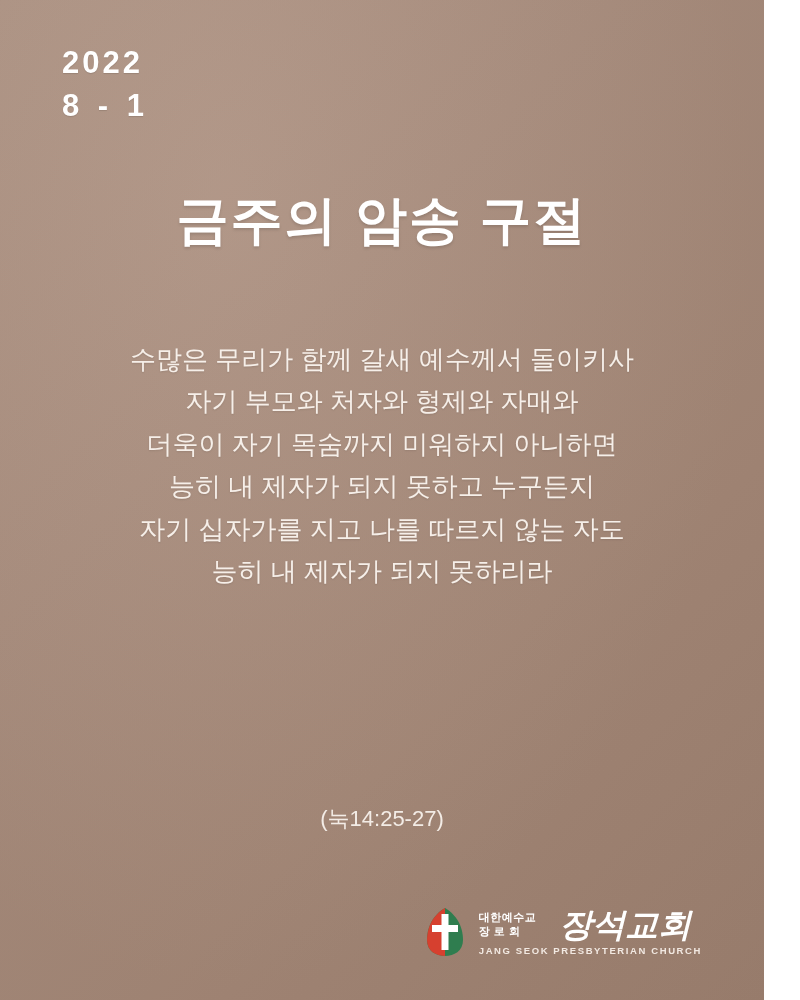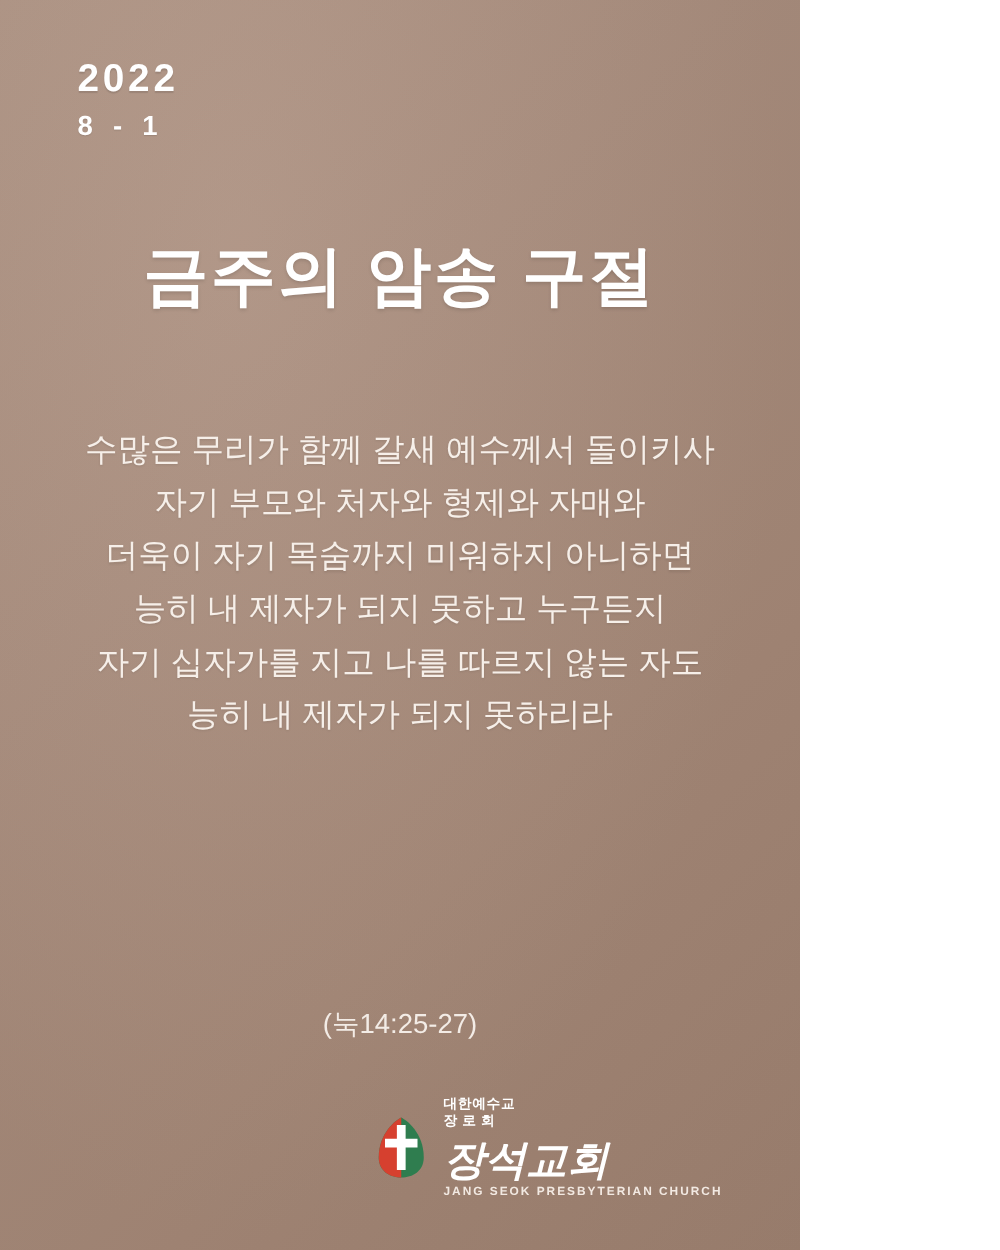--- a/index.html
+++ b/index.html
@@ -7,21 +7,21 @@
     padding: 0;
   }
   body {
     width: 800px;
     height: 1000px;
     overflow: hidden;
     font-family: "Liberation Sans", sans-serif;
   }
   .card {
     position: relative;
-    width: 640px;
+    width: 764px;
     height: 1000px;
     box-sizing: border-box;
     background: linear-gradient(135deg, #b09585 0%, #ab8f7f 35%, #a78a79 65%, #9f8271 100%);
     overflow: hidden;
   }
   
   .card::after {
     content: "";
     position: absolute;
     inset: 0;
@@ -38,21 +38,21 @@
     letter-spacing: 3px;
     line-height: 1.25;
     z-index: 3;
     text-shadow: 0 1px 1px rgba(0,0,0,0.12);
   }
   .date-year {
     font-size: 31px;
     display: block;
   }
   .date-day {
-    font-size: 22px;
+    font-size: 31px;
     display: block;
     margin-top: 4px;
     letter-spacing: 5px;
   }
 
   .title {
     position: absolute;
     top: 186px;
     left: 0;
     right: 0;
@@ -110,23 +110,22 @@
     flex: 0 0 auto;
   }
   .logo-text {
     display: flex;
     flex-direction: column;
     justify-content: center;
     line-height: 1;
   }
   .logo-top {
     display: flex;
-    align-items: flex-start;
-    gap: 6px;
-    flex-direction: column;
+    align-items: center;
+    gap: 23px;
   }
   .logo-denom {
     font-size: 11px;
     color: #ffffff;
     font-weight: bold;
     line-height: 1.25;
     letter-spacing: 0.5px;
     text-align: left;
   }
   .logo-name {

